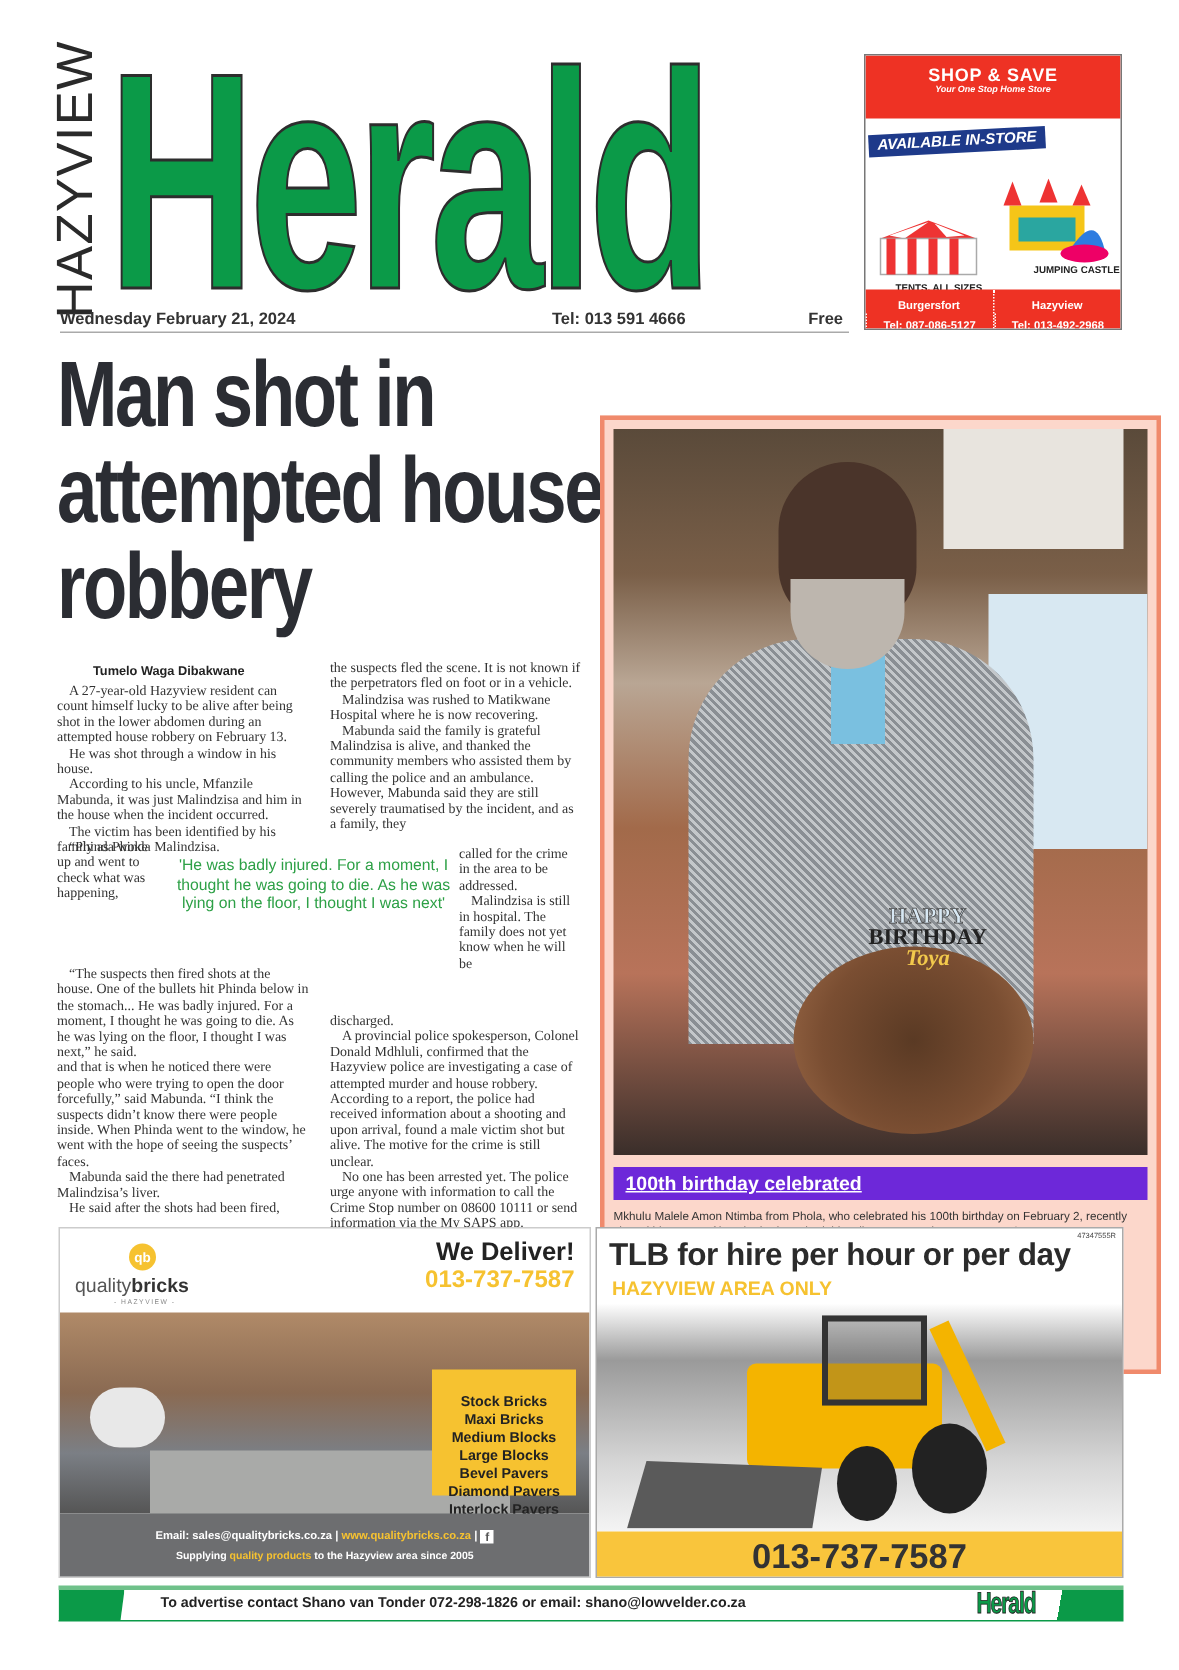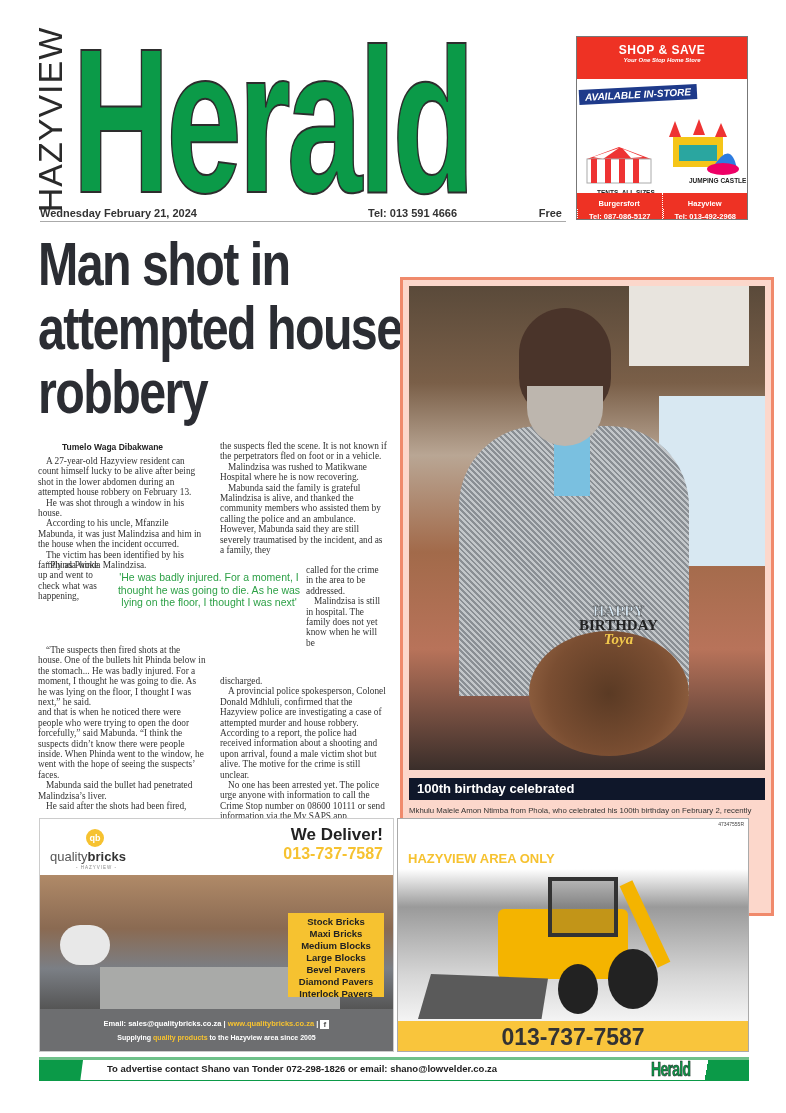--- a/index.html
+++ b/index.html
@@ -79,35 +79,35 @@
   }
   .photo .wall { position: absolute; left: 220px; top: 0; width: 120px; height: 80px; background: #e8e4de; }
   .photo .table { position: absolute; left: 250px; top: 110px; width: 106px; height: 170px; background: #d8e8f2; }
   .photo .head { position: absolute; left: 110px; top: 22px; width: 92px; height: 110px; border-radius: 46px 46px 40px 40px; background: #4a342a; }
   .photo .beard { position: absolute; left: 118px; top: 100px; width: 76px; height: 60px; border-radius: 0 0 38px 38px; background: #bdb6ae; }
   .photo .jacket { position: absolute; left: 50px; top: 140px; width: 230px; height: 270px; border-radius: 80px 80px 0 0; background: repeating-linear-gradient(45deg, #8a8f94 0 2px, #c3c7ca 2px 4px); }
   .photo .shirt { position: absolute; left: 145px; top: 140px; width: 36px; height: 70px; background: #7ac0e0; }
   .photo .cake { position: absolute; left: 120px; top: 345px; width: 160px; height: 125px; border-radius: 50%; background: radial-gradient(circle, #5a3a24 0%, #7a4e32 60%, #9c6a48 100%); }
   .photo .topper { position: absolute; left: 170px; top: 318px; font-family: "Liberation Serif", serif; font-size: 15px; font-weight: 700; color: #222; line-height: 14px; text-align: center; }
   .photo .topper .happy { color: #d8e8f4; -webkit-text-stroke: 0.5px #444; }
-  .caption-bar { position: absolute; left: 6px; top: 498px; width: 356px; height: 22px; background: #0f172a; color: #fff; font-size: 13px; font-weight: 700; padding: 3px 0 0 8px; }
+  .caption-bar { position: absolute; left: 6px; top: 498px; width: 356px; height: 22px; background: #6d28d9; color: #fff; font-size: 13px; font-weight: 700; padding: 3px 0 0 8px; text-decoration: underline; }
   .caption-text { position: absolute; left: 6px; top: 526px; width: 356px; font-size: 7.8px; line-height: 10px; color: #333; }
 
   
   .ad-bricks { position: absolute; left: 39px; top: 818px; width: 355px; height: 234px; border: 1px solid #ccc; overflow: hidden; background: #fff; }
   .ad-bricks .logo-circle { position: absolute; left: 46px; top: 10px; width: 18px; height: 18px; border-radius: 50%; background: #f6c230; color: #fff; font-size: 9px; font-weight: 700; text-align: center; line-height: 18px; }
   .ad-bricks .logo-text { position: absolute; left: 10px; top: 30px; font-size: 13px; color: #555; }
   .ad-bricks .logo-text b { color: #333; }
   .ad-bricks .logo-sub { position: absolute; left: 36px; top: 46px; font-size: 4.5px; color: #888; letter-spacing: 1px; }
   .ad-bricks .deliver { position: absolute; right: 10px; top: 6px; font-size: 17px; font-weight: 700; color: #222; text-align: right; }
   .ad-bricks .phone { position: absolute; right: 10px; top: 26px; font-size: 16px; font-weight: 700; color: #f6c230; }
   .ad-bricks .img { position: absolute; left: 0; top: 56px; width: 100%; height: 134px; background: linear-gradient(180deg, #b08a68 0%, #8a6a52 40%, #7b7f85 70%, #555 100%); }
   .ad-bricks .img .block { position: absolute; left: 60px; top: 92px; width: 240px; height: 44px; background: #a9aaa8; }
   .ad-bricks .img .glove { position: absolute; left: 20px; top: 50px; width: 50px; height: 40px; border-radius: 20px; background: #e8e8e8; }
-  .ad-bricks .products { position: absolute; left: 248px; top: 94px; width: 96px; height: 84px; background: #f6c230; text-align: center; font-size: 9.5px; font-weight: 700; line-height: 12px; color: #222; padding-top: 3px; }
+  .ad-bricks .products { position: absolute; left: 248px; top: 94px; width: 96px; height: 84px; background: #f6c230; text-align: center; font-size: 9.5px; font-weight: 700; line-height: 12px; color: #222; padding-top: 16px; }
   .ad-bricks .foot { position: absolute; left: 0; top: 190px; width: 100%; height: 44px; background: #6d6e70; color: #fff; text-align: center; font-size: 7.5px; font-weight: 700; padding-top: 8px; line-height: 14px; }
   .ad-bricks .foot .yel { color: #f6c230; }
   .ad-bricks .fb { display: inline-block; width: 9px; height: 9px; background: #fff; color: #555; font-size: 8px; line-height: 9px; vertical-align: middle; }
 
   
   .ad-tlb { position: absolute; left: 397px; top: 818px; width: 352px; height: 234px; border: 1px solid #aaa; overflow: hidden; background: #fff; }
   .ad-tlb .ref { position: absolute; right: 4px; top: 2px; font-size: 5px; color: #444; }
   .ad-tlb .title { position: absolute; left: 8px; top: 6px; font-size: 21px; font-weight: 700; color: #2b2b2b; white-space: nowrap; letter-spacing: -0.3px; }
   .ad-tlb .area { position: absolute; left: 10px; top: 32px; font-size: 13px; font-weight: 700; color: #f6c230; }
   .ad-tlb .img { position: absolute; left: 0; top: 50px; width: 100%; height: 152px; background: linear-gradient(180deg, #fff 0%, #9a9a9a 25%, #d6d6d6 70%, #f4f4f4 100%); }
@@ -190,21 +190,21 @@
   <p>According to his uncle, Mfanzile Mabunda, it was just Malindzisa and him in the house when the incident occurred.</p>
   <p>The victim has been identified by his family as Phinda Malindzisa.</p>
 </div>
 <div class="col col-narrow-l">
   <p>“Phinda woke up and went to check what was happening,</p>
 </div>
 <div class="pull-quote">'He was badly injured. For a moment, I thought he was going to die. As he was lying on the floor, I thought I was next'</div>
 <div class="col col1b" style="top:645px">
   <p>“The suspects then fired shots at the house. One of the bullets hit Phinda below in the stomach... He was badly injured. For a moment, I thought he was going to die. As he was lying on the floor, I thought I was next,” he said.</p>
   <p style="text-indent:0">and that is when he noticed there were people who were trying to open the door forcefully,” said Mabunda. “I think the suspects didn’t know there were people inside. When Phinda went to the window, he went with the hope of seeing the suspects’ faces.</p>
-  <p>Mabunda said the bullet had penetrated Malindzisa’s liver.</p>
+  <p>Mabunda said the there had penetrated Malindzisa’s liver.</p>
   <p>He said after the shots had been fired,</p>
 </div>
 
 <div class="col col2">
   <p style="text-indent:0">the suspects fled the scene. It is not known if the perpetrators fled on foot or in a vehicle.</p>
   <p>Malindzisa was rushed to Matikwane Hospital where he is now recovering.</p>
   <p>Mabunda said the family is grateful Malindzisa is alive, and thanked the community members who assisted them by calling the police and an ambulance. However, Mabunda said they are still severely traumatised by the incident, and as a family, they</p>
 </div>
 <div class="col col-narrow-r" style="top:565px">
   <p style="text-indent:0">called for the crime in the area to be addressed.</p>
@@ -264,20 +264,21 @@
     <div style="font-size:7px">
       <span>Supplying</span>
       <span class="yel">quality products</span>
       <span>to the Hazyview area since 2005</span>
     </div>
   </div>
 </div>
 
 <div class="ad-tlb">
   <div class="ref">47347555R</div>
+  <div class="title">TLB for hire per hour or per day</div>
   <div class="area">HAZYVIEW AREA ONLY</div>
   <div class="img">
     <div class="arm"></div>
     <div class="body"></div>
     <div class="cab"></div>
     <div class="wheel2"></div>
     <div class="wheel1"></div>
     <div class="bucket"></div>
   </div>
   <div class="phone-bar">013-737-7587</div>

